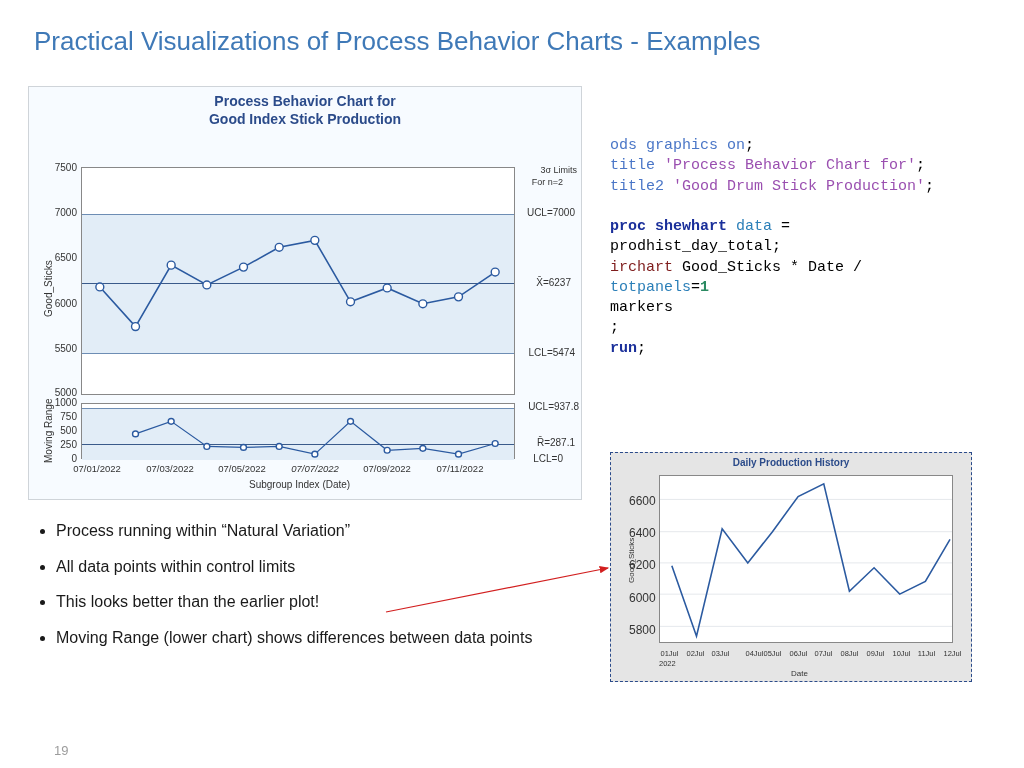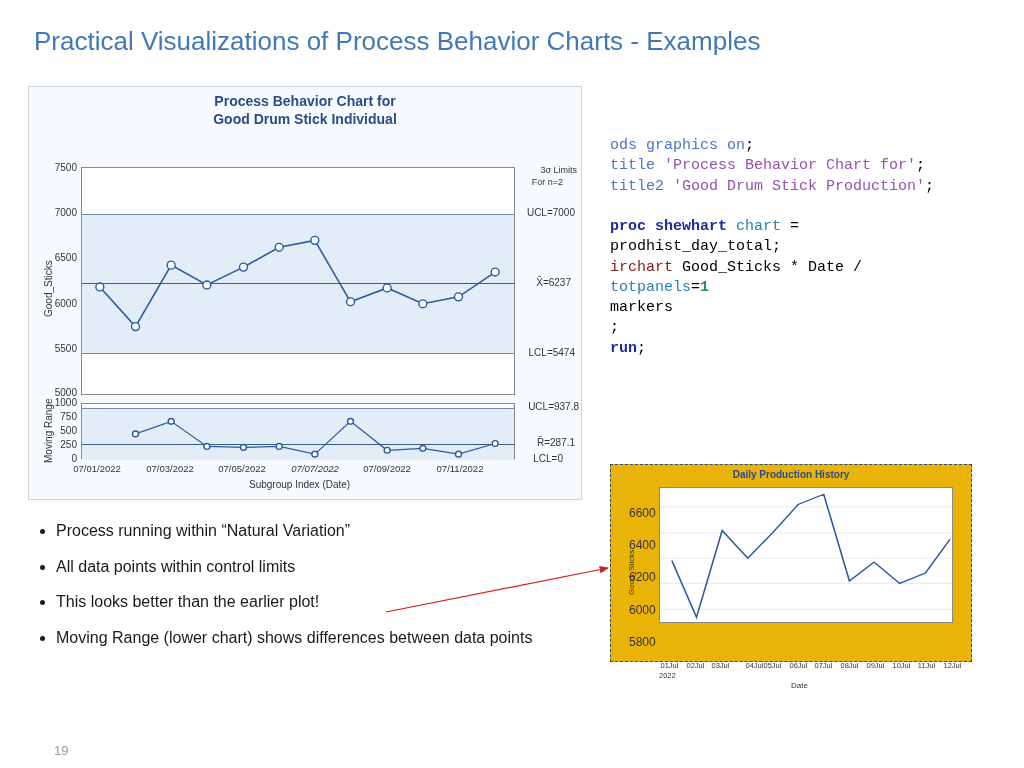--- a/index.html
+++ b/index.html
@@ -68,24 +68,24 @@
   }
   .code .kw-ods { color: #4a76c7; }
   .code .kw-proc { color: #1a2f9a; font-weight: 700; }
   .code .kw-proc2 { color: #7f1d1d; }
   .code .str { color: #9a4fb0; }
   .code .opt { color: #2b7fb8; }
   .code .num { color: #2b8a62; font-weight: 700; }
 
   
   .mini-panel {
-    position: absolute; left: 610px; top: 464px;
-    width: 362px; height: 198px;
+    position: absolute; left: 610px; top: 452px;
+    width: 362px; height: 230px;
     border: 1.5px dashed #2b4b8a;
-    background: #eab308;
+    background: #e5e5e5;
   }
   .mini-title { text-align: center; font-size: 10px; font-weight: 700; color: #2b4b8a; margin-top: 4px; }
   .mini-plot {
     position: absolute; left: 48px; top: 22px; right: 18px; bottom: 38px;
     border: 1px solid #888; background: #fff;
   }
   .mini-ylab { position: absolute; font-size: 12px; color: #333; text-align: right; }
   .mini-xlab { position: absolute; font-size: 7.5px; color: #333; text-align: center; }
   .mini-axis-y { position: absolute; transform: rotate(-90deg); transform-origin: left top; font-size: 8px; color: #333; }
   .mini-axis-x { position: absolute; font-size: 8px; color: #333; }
@@ -97,21 +97,21 @@
   }
 </style>
 </head>
 <body>
 
 <div class="slide-title">Practical Visualizations of Process Behavior Charts - Examples</div>
 <div class="slide-number">19</div>
 
 <div class="chart-panel">
   <div class="chart-title1">Process Behavior Chart for</div>
-  <div class="chart-title2">Good Drum Stick Individual</div>
+  <div class="chart-title2">Good Index Stick Production</div>
 
   <div class="plot-area">
 
     <div class="ucl-band" style="top:45.6px; height:139.2px;"></div>
     <div class="ucl-line" style="top:45.6px;"></div>
     <div class="center-line" style="top:115.2px;"></div>
     <div class="ucl-line" style="top:184.8px;"></div>
     <svg class="series" viewBox="0 0 436 228" preserveAspectRatio="none">
       <polyline class="s-line" points="18,120 54,160 90,98 126,118 163,100 199,80 235,73 271,135 308,121 344,137 380,130 417,105"></polyline>
       <g>
@@ -194,21 +194,21 @@
     <li>All data points within control limits</li>
     <li>This looks better than the earlier plot!</li>
     <li>Moving Range (lower chart) shows differences between data points</li>
   </ul>
 </div>
 
 <div class="code"><span class="kw-ods">ods graphics on</span><span>;</span>
 <span class="kw-ods">title</span><span class="str"> 'Process Behavior Chart for'</span><span>;</span>
 <span class="kw-ods">title2</span><span class="str"> 'Good Drum Stick Production'</span><span>;</span>
 
-<span class="kw-proc">proc shewhart</span><span class="opt"> chart</span><span> =</span>
+<span class="kw-proc">proc shewhart</span><span class="opt"> data</span><span> =</span>
 <span>prodhist_day_total;</span>
 <span class="kw-proc2">irchart</span><span> Good_Sticks * Date /</span>
 <span class="opt">totpanels</span><span>=</span><span class="num">1</span>
 <span>markers</span>
 <span>;</span>
 <span class="kw-proc">run</span><span>;</span></div>
 
 <div class="mini-panel">
   <div class="mini-title">Daily Production History</div>
   <div class="mini-plot">

